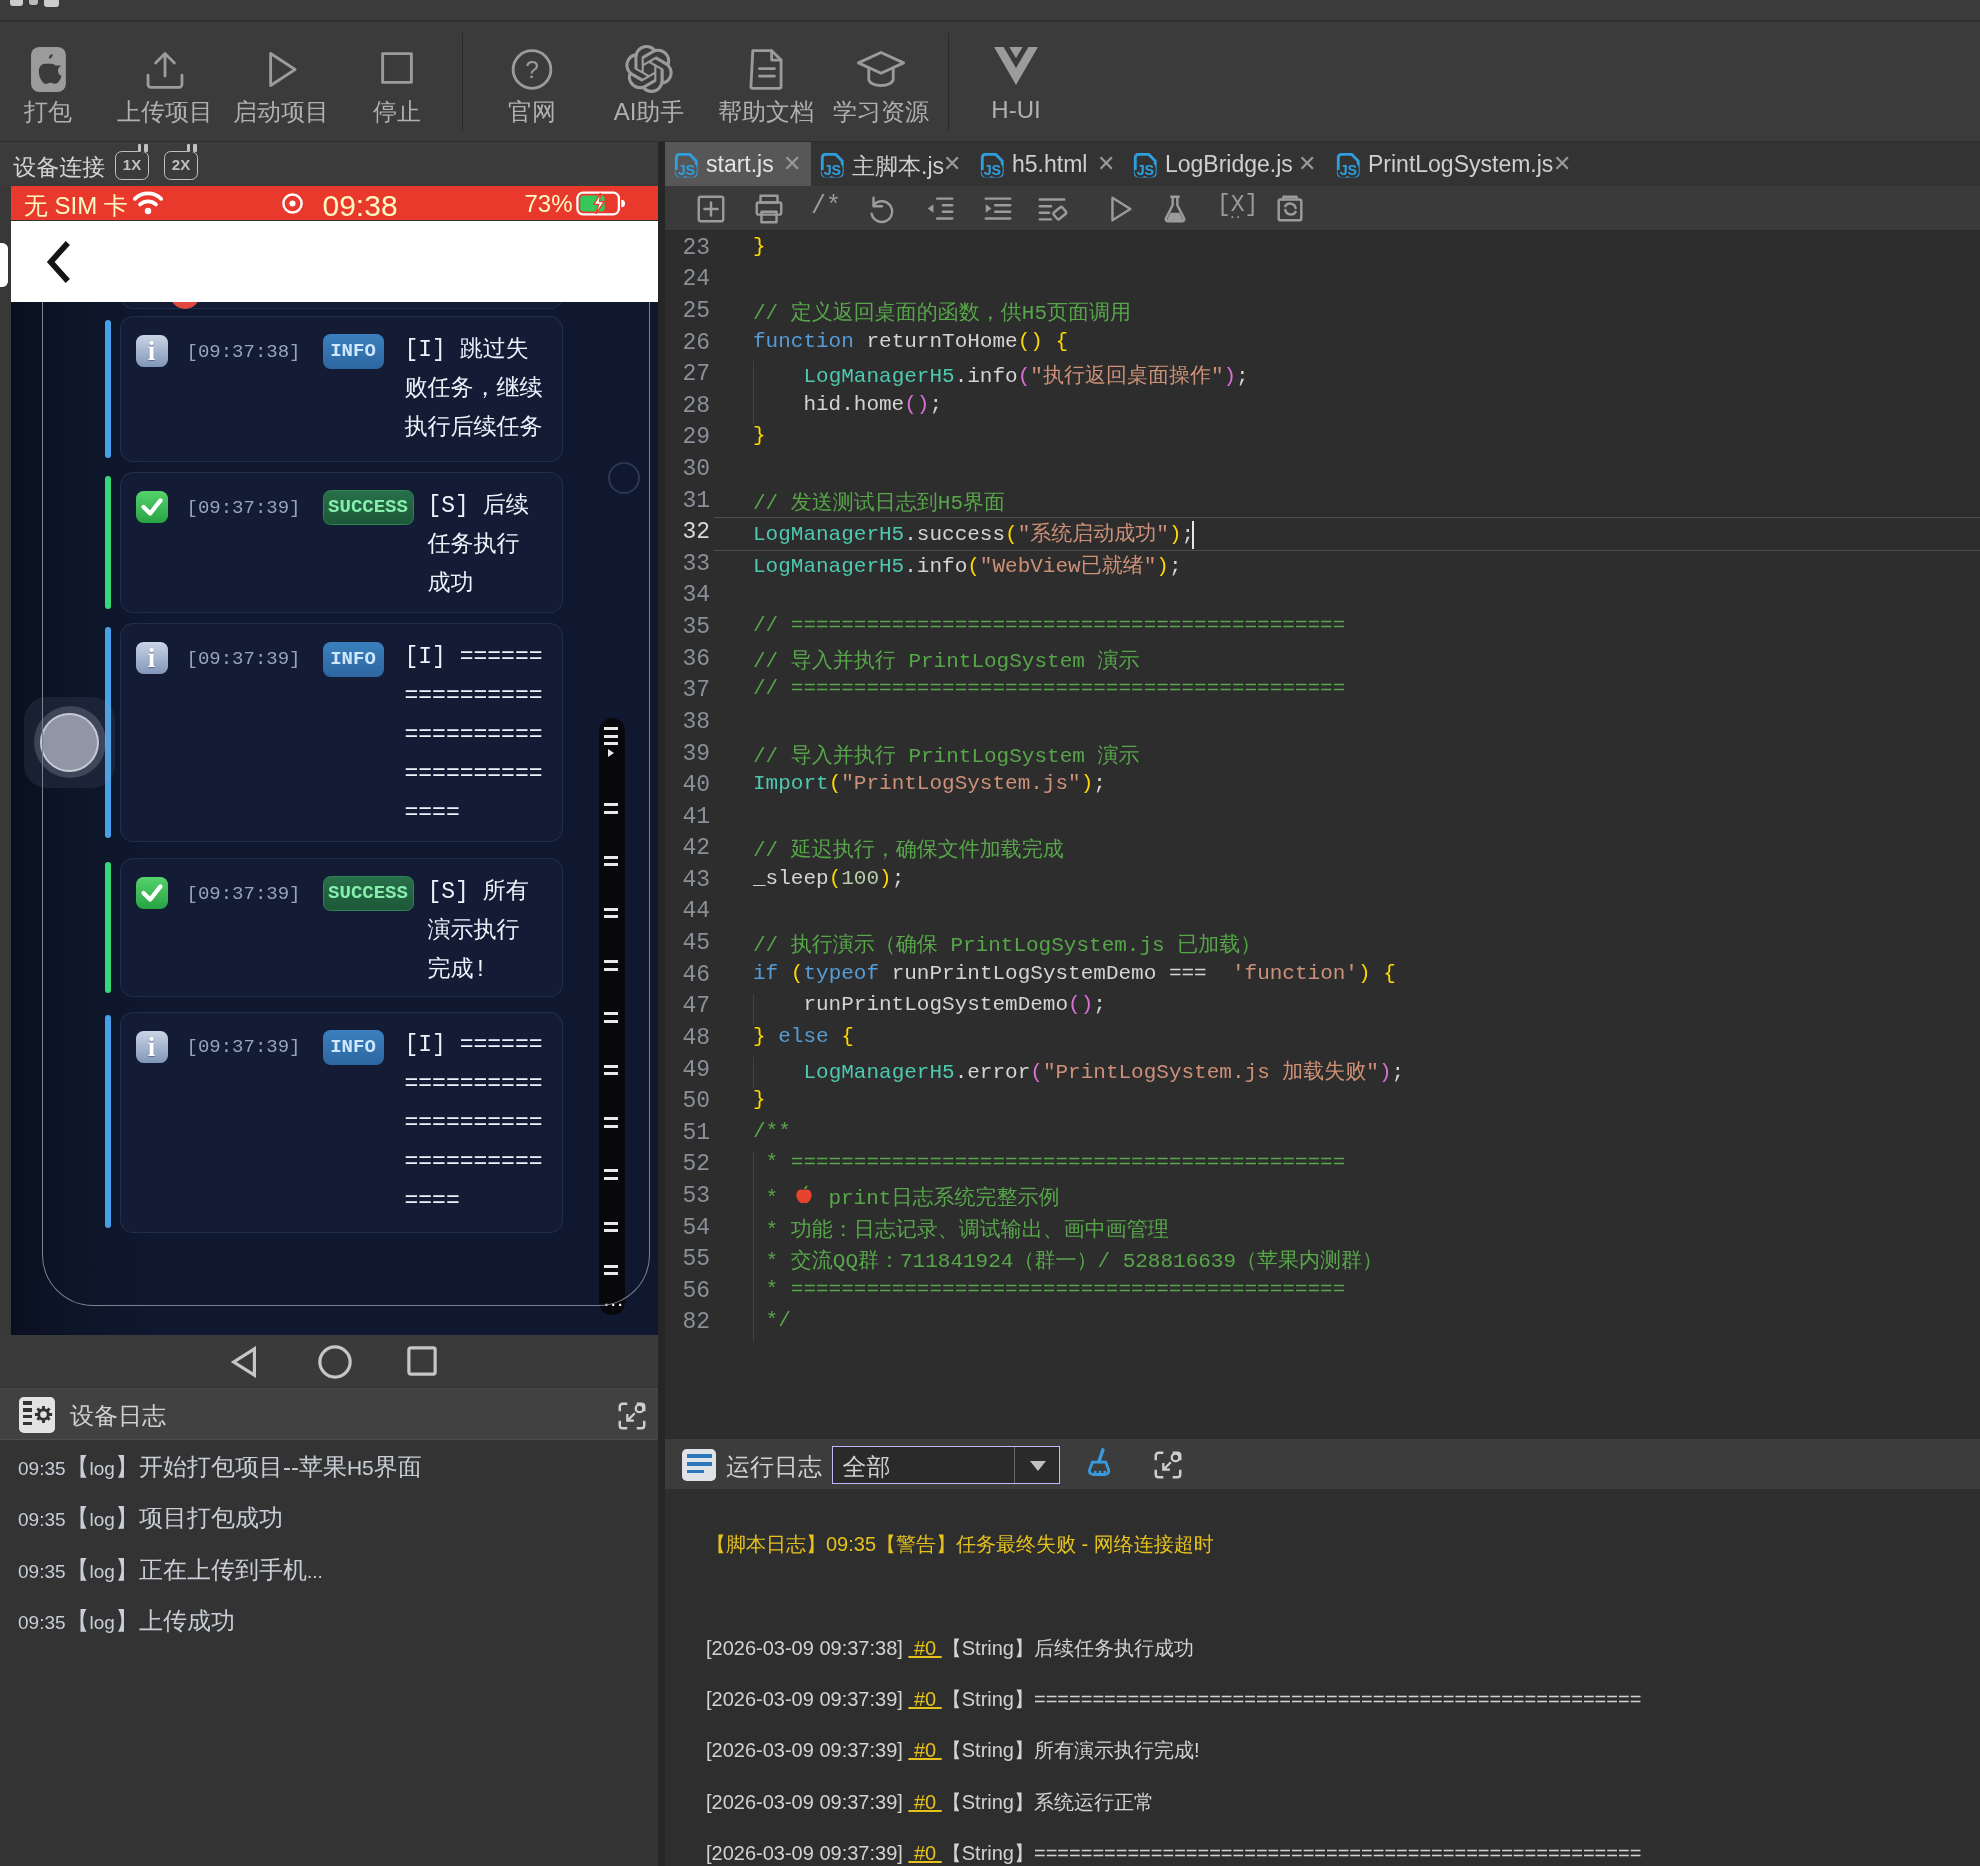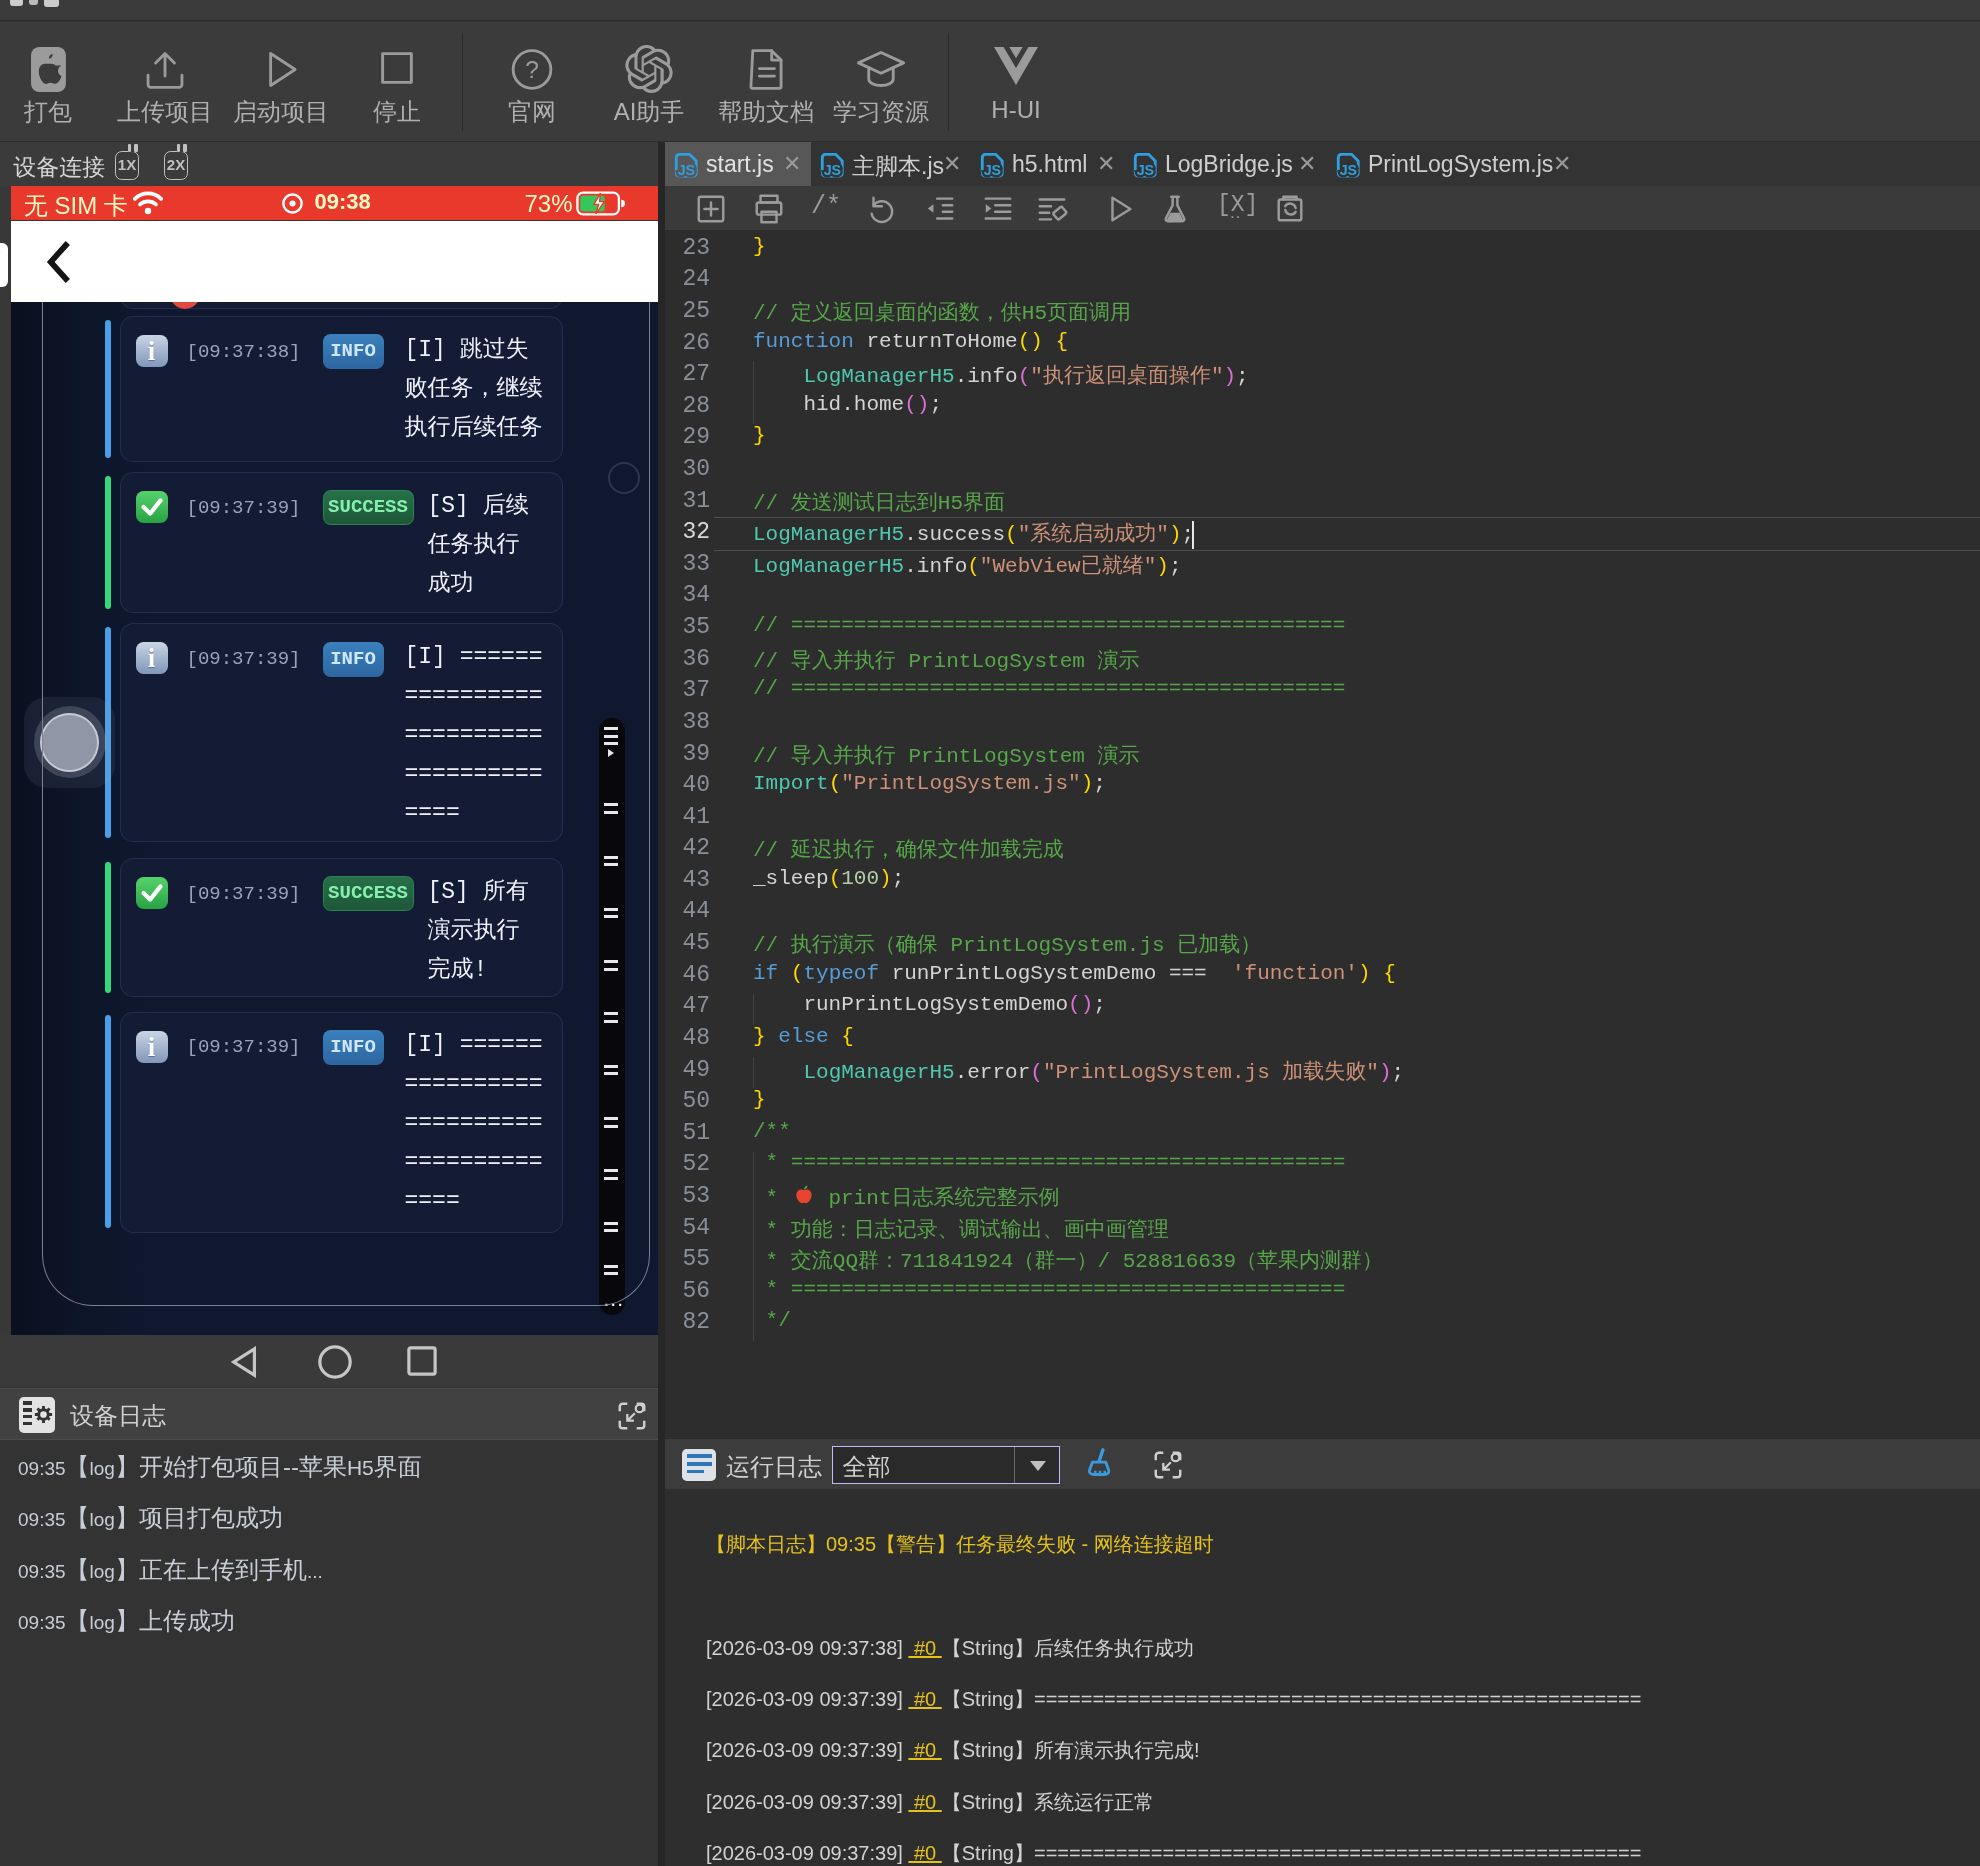--- a/index.html
+++ b/index.html
@@ -6,21 +6,21 @@
 html,body{width:1980px;height:1866px;background:#333333;font-family:"Liberation Sans",sans-serif;overflow:hidden;position:relative}
 .abs{position:absolute}
 #titlestrip{left:0;top:0;width:1980px;height:21px;background:#3b3b3b;border-bottom:1px solid #2e2e2e}
 #toolbar{left:0;top:22px;width:1980px;height:120px;background:#3b3b3b;border-bottom:1px solid #2e2e2e}
 .tbi{position:absolute;top:0;height:121px}
 .tbi .lbl{position:absolute;left:50%;transform:translateX(-50%);top:74px;font-size:24px;color:#b0b0b0;white-space:nowrap}
 .tbi svg{position:absolute;left:50%;transform:translateX(-50%);top:23px}
 .tbsep{position:absolute;top:11.4px;width:1px;height:98px;background:#2a2a2a}
 #devhdr{left:0;top:142px;width:658px;height:45px;background:#3b3b3b;border-bottom:1px solid #303030}
 #devhdr .t{position:absolute;left:13.3px;top:9.5px;font-size:23px;color:#d5d5d5}
-.zoombtn{position:absolute;top:8.6px;width:24px;height:29.5px;border:1.9px solid #c0c0c0;border-radius:6.7px;color:#c0c0c0;font-size:15px;font-weight:bold;text-align:center;line-height:26px}
+.zoombtn{position:absolute;top:8.6px;width:34px;height:29.5px;border:1.9px solid #c0c0c0;border-radius:6.7px;color:#c0c0c0;font-size:15px;font-weight:bold;text-align:center;line-height:26px}
 #lstrip{left:0;top:186px;width:10.5px;height:1149px;background:#383838}
 #redbar{left:10.5px;top:186px;width:648px;height:34px;background:#e8392c;color:#fef9c3}
 #whitebar{left:10.5px;top:221px;width:648px;height:82px;background:#ffffff}
 #screen{left:10.5px;top:302px;width:648px;height:1033px;background:#0f1730;overflow:hidden}
 #navbar{left:0;top:1335px;width:658px;height:52px;background:#3a3a3a}
 #dlh{left:0;top:1388px;width:658px;height:52px;background:#414141;border-top:1px solid #4c4c4c;border-bottom:1px solid #4c4c4c}
 #dlog{left:0;top:1440px;width:658px;height:312px;background:#333333}
 .dline{position:absolute;left:18px;white-space:nowrap;color:#c9ced6;font-size:24px}
 .dline .lat{font-size:19px}
 .card{position:absolute;left:109px;width:443px;background:#131b35;border:1px solid rgba(95,115,165,.22);border-radius:13.3px}
@@ -139,21 +139,21 @@
 <span style="position:absolute;left:13.3px;top:3.8px;font-size:24px">无 SIM 卡</span>
 <svg style="position:absolute;left:122px;top:4.8px" width="30" height="25" viewBox="0 0 32 26">
       <path d="M2 8 a20 20 0 0 1 28 0" fill="none" stroke="#fff" stroke-width="4" stroke-linecap="round"></path>
       <path d="M7.5 14 a13 13 0 0 1 17 0" fill="none" stroke="#fff" stroke-width="4" stroke-linecap="round"></path>
       <circle cx="16" cy="21" r="3.4" fill="#fff"></circle>
     </svg>
 <svg style="position:absolute;left:270px;top:5.7px" width="23" height="23" viewBox="0 0 24 24">
       <circle cx="12" cy="12" r="9.5" fill="none" stroke="#fff" stroke-width="2.6"></circle>
       <circle cx="12" cy="12" r="3.2" fill="#fff"></circle>
     </svg>
-<span style="position:absolute;left:304px;top:2.9px;font-size:22px;font-weight:bold">09:38</span>
+<span style="position:absolute;left:312px;top:2.9px;font-size:30px;font-weight:normal">09:38</span>
 <span style="position:absolute;left:514px;top:3.8px;font-size:24px">73%</span>
 <svg style="position:absolute;left:565px;top:4.8px" width="49" height="25" viewBox="0 0 52 26">
       <rect x="1.5" y="1.5" width="44" height="23" rx="6" fill="none" stroke="#fff" stroke-width="2.4"></rect>
       <rect x="4.5" y="4.5" width="26" height="17" rx="3.5" fill="#35c759"></rect>
       <path d="M48 9 v8 a4 4 0 0 0 0-8z" fill="#fff"></path>
       <path d="M26 2 19 14 h5 l-3 10 9-13 h-5 z" fill="#fff" stroke="#e8392c" stroke-width="1.4"></path>
     </svg>
 </div>
 <div class="abs" id="whitebar">
 <svg style="position:absolute;left:34px;top:18px" width="28.5" height="46" viewBox="0 0 30 48">

